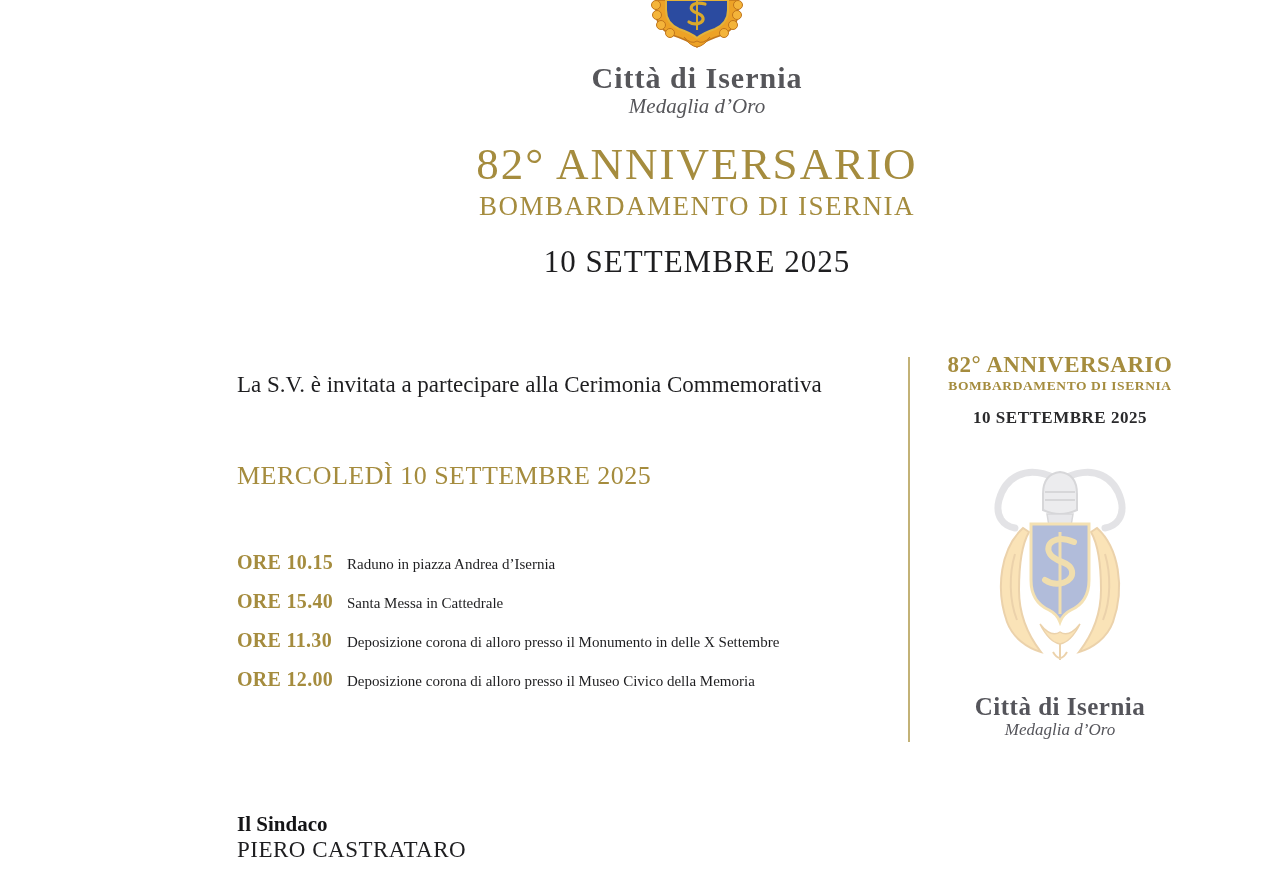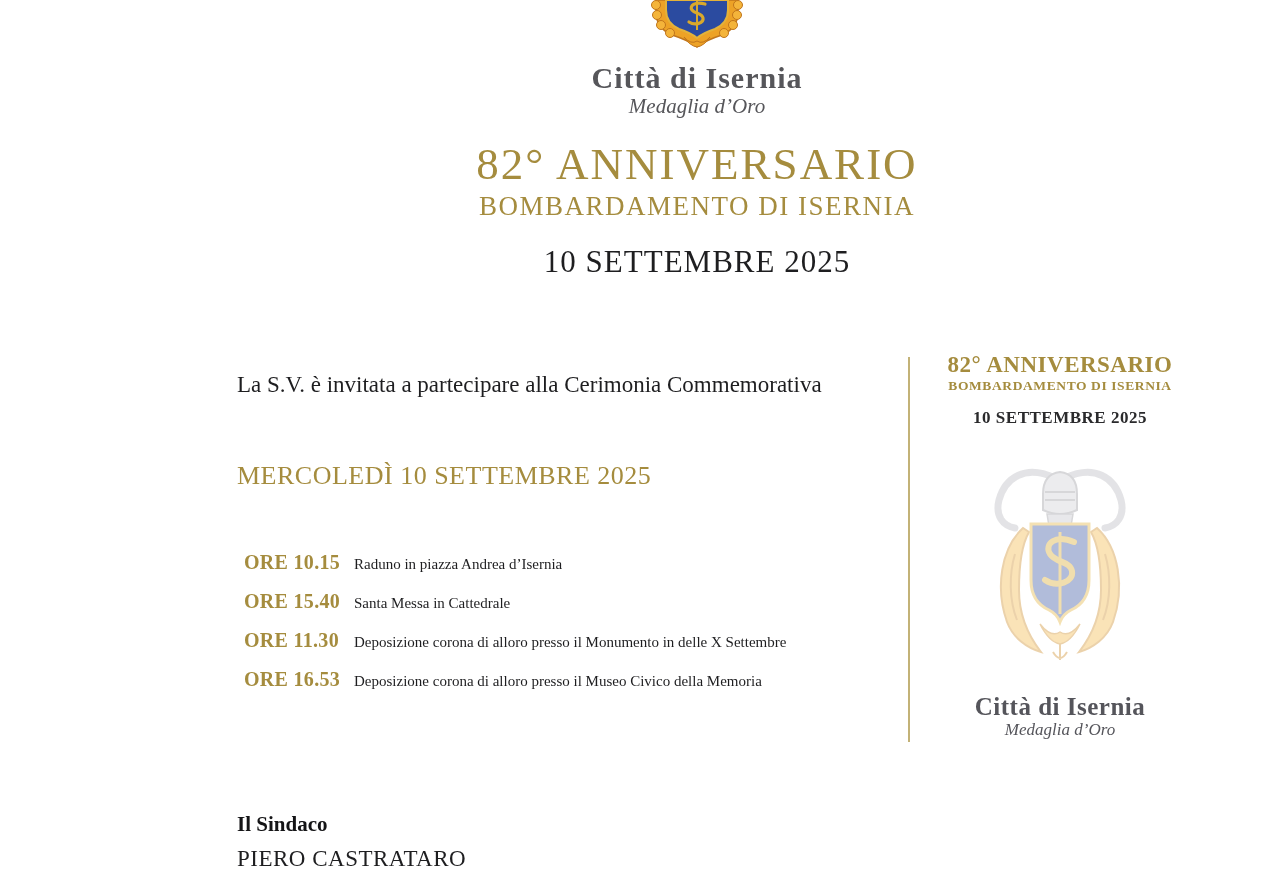--- a/index.html
+++ b/index.html
@@ -15,25 +15,25 @@
   .city{margin-top:13px;font-size:30px;font-weight:bold;letter-spacing:1px;color:#56565a;line-height:1.1;}
   .honor{font-size:21px;font-style:italic;color:#56565a;line-height:1.15;}
   .main-title{margin-top:23px;font-size:45px;letter-spacing:2px;color:#a58c3e;line-height:1.05;}
   .main-subtitle{margin-top:4px;font-size:27px;letter-spacing:1.5px;color:#a58c3e;line-height:1.05;}
   .main-date{margin-top:23px;font-size:31px;letter-spacing:1px;color:#1e1e20;}
   
   .intro{position:absolute;left:237px;top:364px;width:680px;font-size:23px;line-height:41px;color:#1e1e20;}
   .day-heading{position:absolute;left:237px;top:461px;font-size:26px;letter-spacing:.5px;color:#a58c3e;}
   .schedule{position:absolute;left:237px;top:551px;width:700px;}
   .sched-row{display:flex;align-items:baseline;margin-bottom:15px;height:24px;}
-  .sched-time{flex:0 0 110px;font-size:20px;font-weight:bold;color:#a58c3e;letter-spacing:.3px;margin-left:7px;}
+  .sched-time{flex:0 0 110px;font-size:20px;font-weight:bold;color:#a58c3e;letter-spacing:.3px;}
   .sched-event{font-size:15px;color:#1e1e20;}
   .signature{position:absolute;left:237px;top:812px;}
   .sig-role{font-size:21px;font-weight:bold;color:#141416;}
-  .sig-name{margin-top:9px;font-size:23px;letter-spacing:.5px;color:#1e1e20;}
+  .sig-name{font-size:23px;letter-spacing:.5px;color:#1e1e20;}
   
   .divider{position:absolute;left:908px;top:357px;width:2px;height:385px;background:#c3b277;}
   .sidebar{position:absolute;left:930px;top:352px;width:260px;text-align:center;}
   .sb-title{font-size:23px;font-weight:bold;letter-spacing:.5px;color:#a58c3e;line-height:1.15;}
   .sb-subtitle{font-size:13.5px;font-weight:bold;letter-spacing:.6px;color:#a58c3e;line-height:1.2;}
   .sb-date{margin-top:13px;font-size:17px;font-weight:bold;letter-spacing:.5px;color:#2a2a2c;}
   .watermark{display:block;margin:36px auto 0;width:150px;height:215px;opacity:.38;}
   .sb-city{margin-top:14px;font-size:25px;font-weight:bold;letter-spacing:.5px;color:#55555b;line-height:1.1;}
   .sb-honor{font-size:17px;font-style:italic;color:#55555b;}
 </style>
@@ -80,21 +80,21 @@
   </div>
   <div class="sched-row">
     <span class="sched-time">ORE 15.40</span>
     <span class="sched-event">Santa Messa in Cattedrale</span>
   </div>
   <div class="sched-row">
     <span class="sched-time">ORE 11.30</span>
     <span class="sched-event">Deposizione corona di alloro presso il Monumento in delle X Settembre</span>
   </div>
   <div class="sched-row">
-    <span class="sched-time">ORE 16.53</span>
+    <span class="sched-time">ORE 12.00</span>
     <span class="sched-event">Deposizione corona di alloro presso il Museo Civico della Memoria</span>
   </div>
 </section>
 
 <div class="signature">
   <div class="sig-role">Il Sindaco</div>
   <div class="sig-name">PIERO CASTRATARO</div>
 </div>
 
 <div class="divider"></div>

